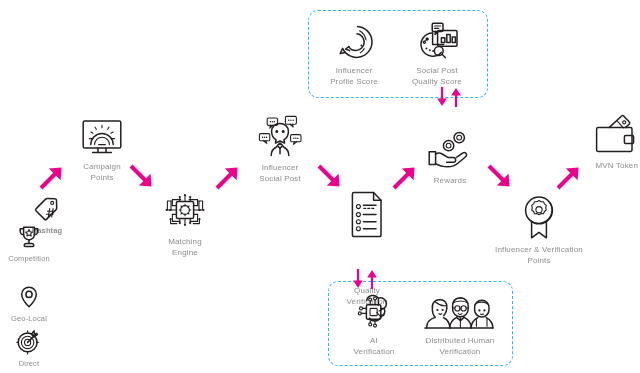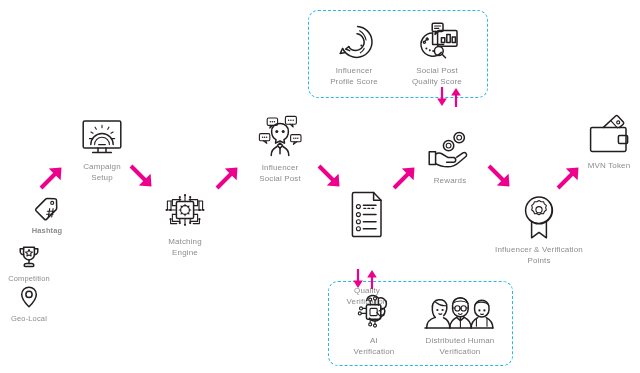--- a/index.html
+++ b/index.html
@@ -46,21 +46,21 @@
     <span class="glyph">
       <svg width="28" height="26" viewBox="0 0 28 26">
         <path class="ln" d="M3.2 12.6 L12.4 3.4 a2.6 2.6 0 0 1 1.9-.8 l7.6 .2 a1.6 1.6 0 0 1 1.6 1.6 l.2 7.6 a2.6 2.6 0 0 1-.8 1.9 L13.7 23.1 a1.7 1.7 0 0 1-2.4 0 L3.2 15 a1.7 1.7 0 0 1 0-2.4 Z"></path>
         <circle class="ln-t" cx="19.2" cy="6.9" r="1.5"></circle>
         <path class="ln-t" d="M14.4 15.2 h6.4 M13.6 18.2 h6.4 M16.7 12.6 l-1.4 8.4 M20.1 12.6 l-1.4 8.4"></path>
       </svg>
     </span>
     <span class="label">Hashtag</span>
   </div>
 
-  <div class="node small" style="left:0px;top:244px;width:58px;">
+  <div class="node small" style="left:0px;top:224px;width:58px;">
     <span class="glyph">
       <svg width="28" height="26" viewBox="0 0 28 26">
         <path class="ln" d="M8.6 3.2 h10.8 v7.3 a5.4 5.4 0 0 1-10.8 0 Z"></path>
         <path class="ln" d="M8.6 4.8 H5.2 v2.4 a3.4 3.4 0 0 0 3.4 3.4"></path>
         <path class="ln" d="M19.4 4.8 h3.4 v2.4 a3.4 3.4 0 0 1-3.4 3.4"></path>
         <path class="ln" d="M14 16 v3.4"></path>
         <path class="ln" d="M10.2 22.6 h7.6 a1 1 0 0 0 1-1 a2.2 2.2 0 0 0-2.2-2.2 h-5.2 a2.2 2.2 0 0 0-2.2 2.2 a1 1 0 0 0 1 1 Z"></path>
         <path class="ln-t" d="M14 5.6 l1.05 2.1 2.35 .33 -1.7 1.64 .4 2.32 -2.1-1.1 -2.1 1.1 .4-2.32 -1.7-1.64 2.35-.33 Z"></path>
       </svg>
     </span>
@@ -70,34 +70,47 @@
   <div class="node small" style="left:0px;top:284px;width:58px;">
     <span class="glyph">
       <svg width="26" height="26" viewBox="0 0 26 26">
         <path class="ln" d="M13 3.2 a7.3 7.3 0 0 1 7.3 7.3 c0 5.2-7.3 12.3-7.3 12.3 S5.7 15.7 5.7 10.5 A7.3 7.3 0 0 1 13 3.2 Z"></path>
         <circle class="ln" cx="13" cy="10.4" r="3.1"></circle>
       </svg>
     </span>
     <span class="label">Geo-Local</span>
   </div>
 
+  <div class="node small" style="left:0px;top:328px;width:58px;">
+    <span class="glyph">
+      <svg width="28" height="27" viewBox="0 0 28 27">
+        <circle class="ln" cx="12.6" cy="14.4" r="9.4"></circle>
+        <circle class="ln-t" cx="12.6" cy="14.4" r="6.2"></circle>
+        <circle class="ln-t" cx="12.6" cy="14.4" r="3.1"></circle>
+        <path class="ln" d="M12.6 14.4 L21.6 5.4"></path>
+        <path class="ln" d="M19.1 2.9 l.3 3.1 3.1 .3 -3.4 2.7 -2.7-2.7 Z"></path>
+        <path class="ln-t" d="M12.6 2.9 v1.6 M12.6 24.3 v1.6 M1.9 14.4 h1.6 M21.7 14.4 h1.6"></path>
+      </svg>
+    </span>
+    <span class="label">Direct</span>
+  </div>
 
   <div class="node" style="left:67px;top:118px;width:70px;">
     <span class="glyph">
       <svg width="46" height="40" viewBox="0 0 46 40">
         <rect class="ln" x="4.2" y="3" width="37.6" height="27" rx="1.6"></rect>
         <path class="ln" d="M19 30 v4.2 M27 30 v4.2 M13.6 34.4 h18.8"></path>
         <path class="ln-t" d="M19.6 26.6 h6.8"></path>
         <path class="ln" d="M11.8 26.6 a11.2 11.2 0 0 1 22.4 0"></path>
         <path class="ln-t" d="M15.6 26.6 a7.4 7.4 0 0 1 14.8 0"></path>
         <path class="ln-t" d="M23 7.3 v2.4 M16.1 9.2 l1.2 2.1 M29.9 9.2 l-1.2 2.1 M11.9 14.1 l2.1 1.2 M34.1 14.1 l-2.1 1.2 M10.4 20.6 h2.4 M33.2 20.6 h2.4"></path>
       </svg>
     </span>
     <span class="label">Campaign
-Setup</span>
+Points</span>
   </div>
 
   <div class="node" style="left:150px;top:188px;width:70px;">
     <span class="glyph">
       <svg width="48" height="45" viewBox="0 0 48 45">
         <rect class="ln" x="15.4" y="13.4" width="17.2" height="17.2" rx="1.6"></rect>
         <circle class="ln-t" cx="24" cy="22" r="4.4"></circle>
         <path class="ln-t" d="M24 16.2 v1.6 M24 26.2 v1.6 M18.2 22 h1.6 M28.2 22 h1.6 M20 18 l1.1 1.1 M28 18 l-1.1 1.1 M20 26 l1.1-1.1 M28 26 l-1.1-1.1"></path>
         <path class="ln-t" d="M18.8 13.4 v-4 M24 13.4 v-5.4 M29.2 13.4 v-4"></path>
         <path class="ln-t" d="M18.8 30.6 v4 M24 30.6 v5.4 M29.2 30.6 v4"></path>
@@ -199,21 +212,21 @@
         <path class="ln-t" d="M30.2 8.8 a13.4 13.4 0 0 1 -19 18.6"></path>
         <path class="ln-t" d="M20 7.6 l2.1 1.2 2.4-.1 .9 2.2 1.9 1.5 -.6 2.3 .6 2.3 -1.9 1.5 -.9 2.2 -2.4-.1 -2.1 1.2 -2.1-1.2 -2.4 .1 -.9-2.2 -1.9-1.5 .6-2.3 -.6-2.3 1.9-1.5 .9-2.2 2.4 .1 Z"></path>
         <circle class="ln-t" cx="20" cy="16.7" r="3.1"></circle>
         <path class="ln" d="M12.6 28.4 v16.4 l7.4-5.4 7.4 5.4 V28.4"></path>
       </svg>
     </span>
     <span class="label">Influencer &amp; Verification
 Points</span>
   </div>
 
-  <div class="node" style="left:580px;top:113px;width:58px;">
+  <div class="node" style="left:580px;top:113px;width:58px;align-items:flex-end;">
     <span class="glyph">
       <svg width="46" height="44" viewBox="0 0 46 44">
         <path class="ln" d="M17.4 14.4 L29.6 3 a1.5 1.5 0 0 1 2.1 .1 l5.6 6 a1.5 1.5 0 0 1-.1 2.1 l-3.6 3.2"></path>
         <path class="ln-t" d="M24.8 7.6 l6.6 7.2"></path>
         <circle class="ln-t" cx="32.2" cy="9.4" r="1.5"></circle>
         <path class="ln" d="M6.2 14.4 h32.2 a1.6 1.6 0 0 1 1.6 1.6 V36.8 a1.6 1.6 0 0 1-1.6 1.6 H6.2 A1.6 1.6 0 0 1 4.6 36.8 V16 A1.6 1.6 0 0 1 6.2 14.4 Z"></path>
         <path class="ln" d="M33.6 22.6 h6.8 a1.2 1.2 0 0 1 1.2 1.2 v5.4 a1.2 1.2 0 0 1-1.2 1.2 h-6.8 a1.2 1.2 0 0 1-1.2-1.2 v-5.4 a1.2 1.2 0 0 1 1.2-1.2 Z"></path>
       </svg>
     </span>
     <span class="label">MVN Token</span>

